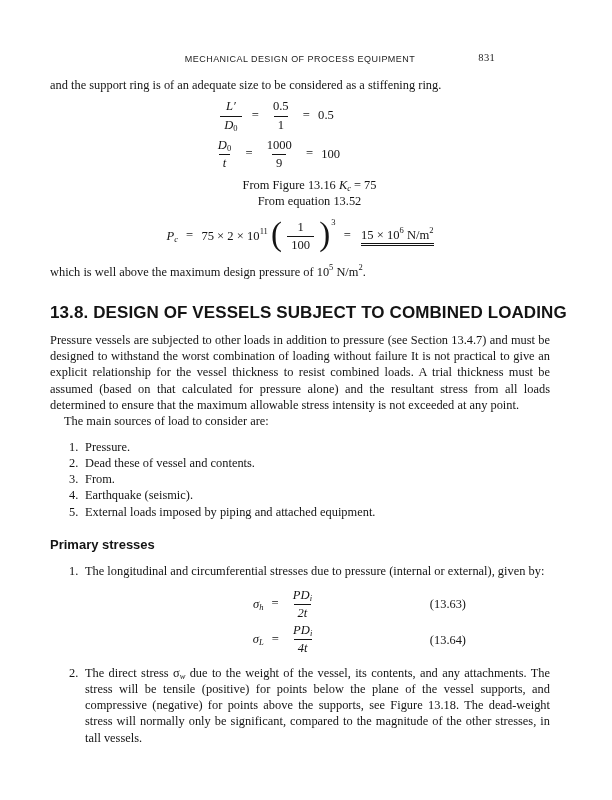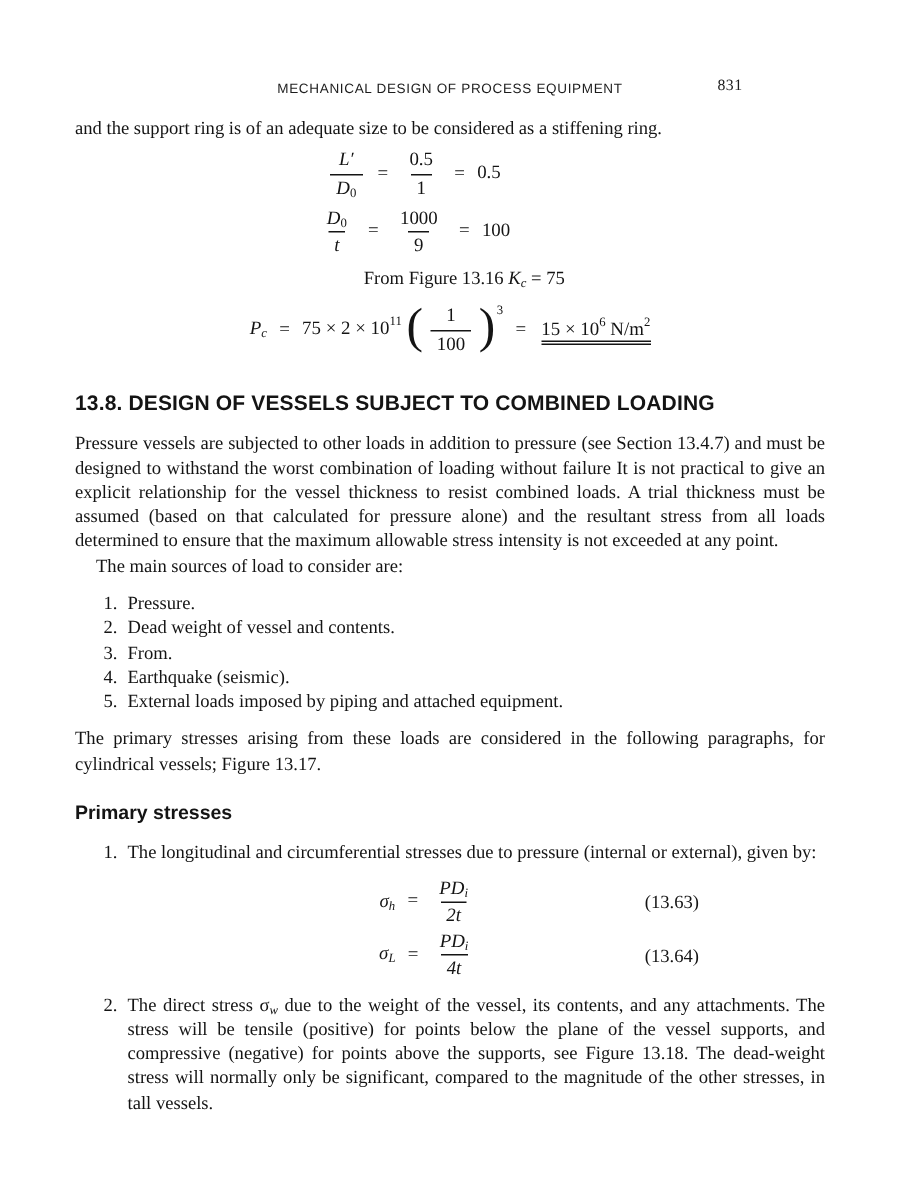--- a/index.html
+++ b/index.html
@@ -54,21 +54,21 @@
     font-size:33px;font-weight:400;line-height:0;
     vertical-align:middle;position:relative;top:-2px;
   }
   .paren-exp{vertical-align:14px;margin-left:1px;}
   .dunder{border-bottom:3px double #141414;padding-bottom:1px;margin-left:2px;}
   .note{margin-top:12px;}
 
   
   .h-section{
     font-family:"Liberation Sans","DejaVu Sans",sans-serif;
-    font-weight:bold;font-size:14px;letter-spacing:.1px;
+    font-weight:bold;font-size:17px;letter-spacing:.1px;
     margin:24px 0 11px;white-space:nowrap;
   }
   .h-sub{
     font-family:"Liberation Sans","DejaVu Sans",sans-serif;
     font-weight:bold;font-size:13px;
     margin:17px 0 10px;
   }
 
   .para-indent{text-indent:14px;}
 
@@ -118,68 +118,69 @@
         <span class="fnum">1000</span>
         <span class="fden">9</span>
       </span>
       <span class="op">=</span>
       <span>100</span>
     </span>
   </div>
 
   <div class="from-block">
     <p class="indent-line"><span>From Figure 13.16 </span><span class="var">K</span><sub class="var">c</sub><span> = 75</span></p>
+    <p class="indent-line">From equation 13.52</p>
   </div>
 
   <div class="eq-row" style="margin:11px 0 9px;">
     <span class="math">
       <span class="var">P</span><sub class="var">c</sub>
       <span class="op">=</span>
       <span>75 × 2 × 10</span><sup>11</sup>
       <span class="bigparen">(</span>
       <span class="frac">
         <span class="fnum">1</span>
         <span class="fden">100</span>
       </span>
       <span class="bigparen">)</span><sup class="paren-exp">3</sup>
       <span class="op">=</span>
       <span class="dunder"><span>15 × 10</span><sup>6</sup><span> N/m</span><sup>2</sup></span>
     </span>
   </div>
 
+  <p class="body-text note"><span>which is well above the maximum design pressure of 10</span><sup>5</sup><span> N/m</span><sup>2</sup><span>.</span></p>
 
   <h1 class="h-section">13.8. DESIGN OF VESSELS SUBJECT TO COMBINED LOADING</h1>
 
   <p class="body-text">Pressure vessels are subjected to other loads in addition to pressure (see Section 13.4.7) and must be designed to withstand the worst combination of loading without failure It is not practical to give an explicit relationship for the vessel thickness to resist combined loads. A trial thickness must be assumed (based on that calculated for pressure alone) and the resultant stress from all loads determined to ensure that the maximum allowable stress intensity is not exceeded at any point.</p>
   <p class="body-text para-indent">The main sources of load to consider are:</p>
 
   <div class="list">
     <div class="list-item">
       <span class="li-num">1.</span>
       <span class="li-text">Pressure.</span>
     </div>
     <div class="list-item">
       <span class="li-num">2.</span>
-      <span class="li-text">Dead weight of vessel and contents.</span>
+      <span class="li-text">Dead these of vessel and contents.</span>
     </div>
     <div class="list-item">
       <span class="li-num">3.</span>
       <span class="li-text">From.</span>
     </div>
     <div class="list-item">
       <span class="li-num">4.</span>
       <span class="li-text">Earthquake (seismic).</span>
     </div>
     <div class="list-item">
       <span class="li-num">5.</span>
       <span class="li-text">External loads imposed by piping and attached equipment.</span>
     </div>
   </div>
 
-  <p class="body-text gap-s">The primary stresses arising from these loads are considered in the following paragraphs, for cylindrical vessels; Figure 13.17.</p>
 
   <h2 class="h-sub">Primary stresses</h2>
 
   <div class="list">
     <div class="list-item">
       <span class="li-num">1.</span>
       <span class="li-text">The longitudinal and circumferential stresses due to pressure (internal or external), given by:</span>
     </div>
 
     <div class="eq-row eq-shift" style="margin:9px 0 4px;">

